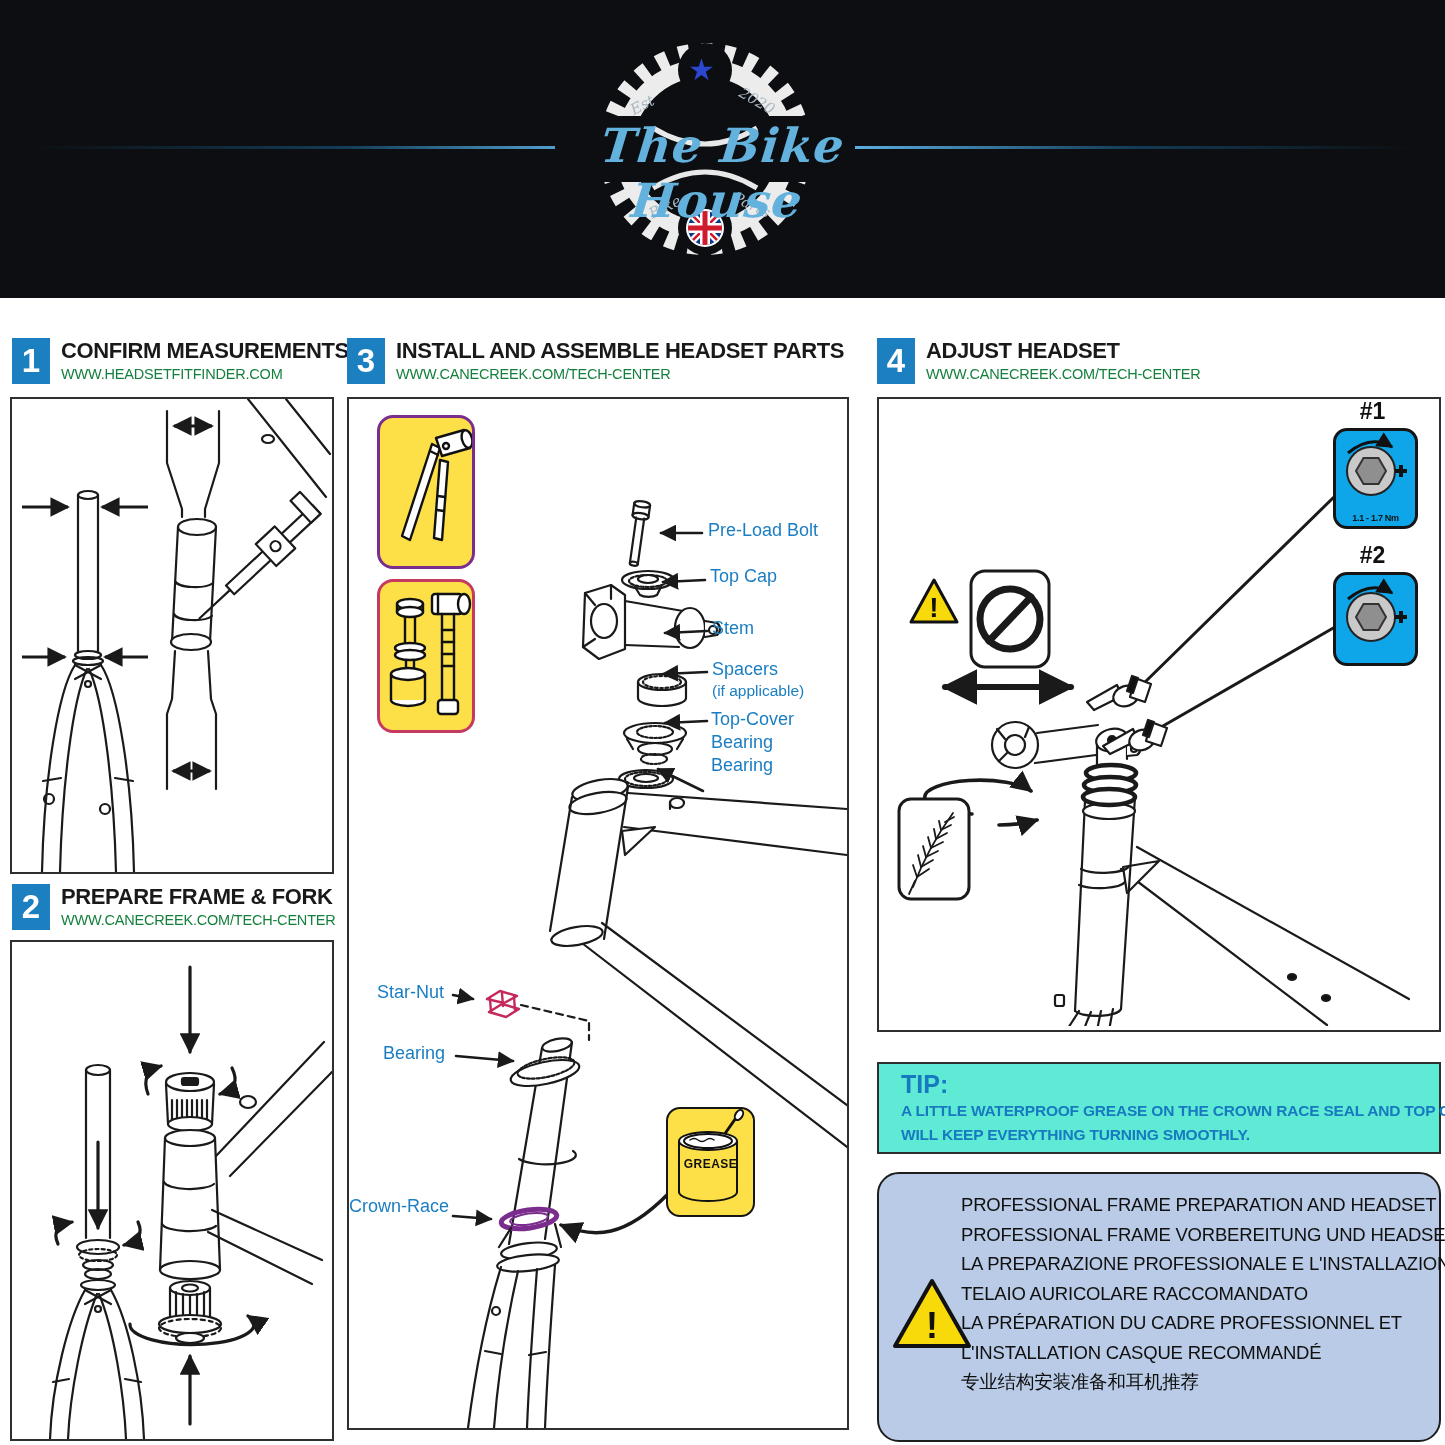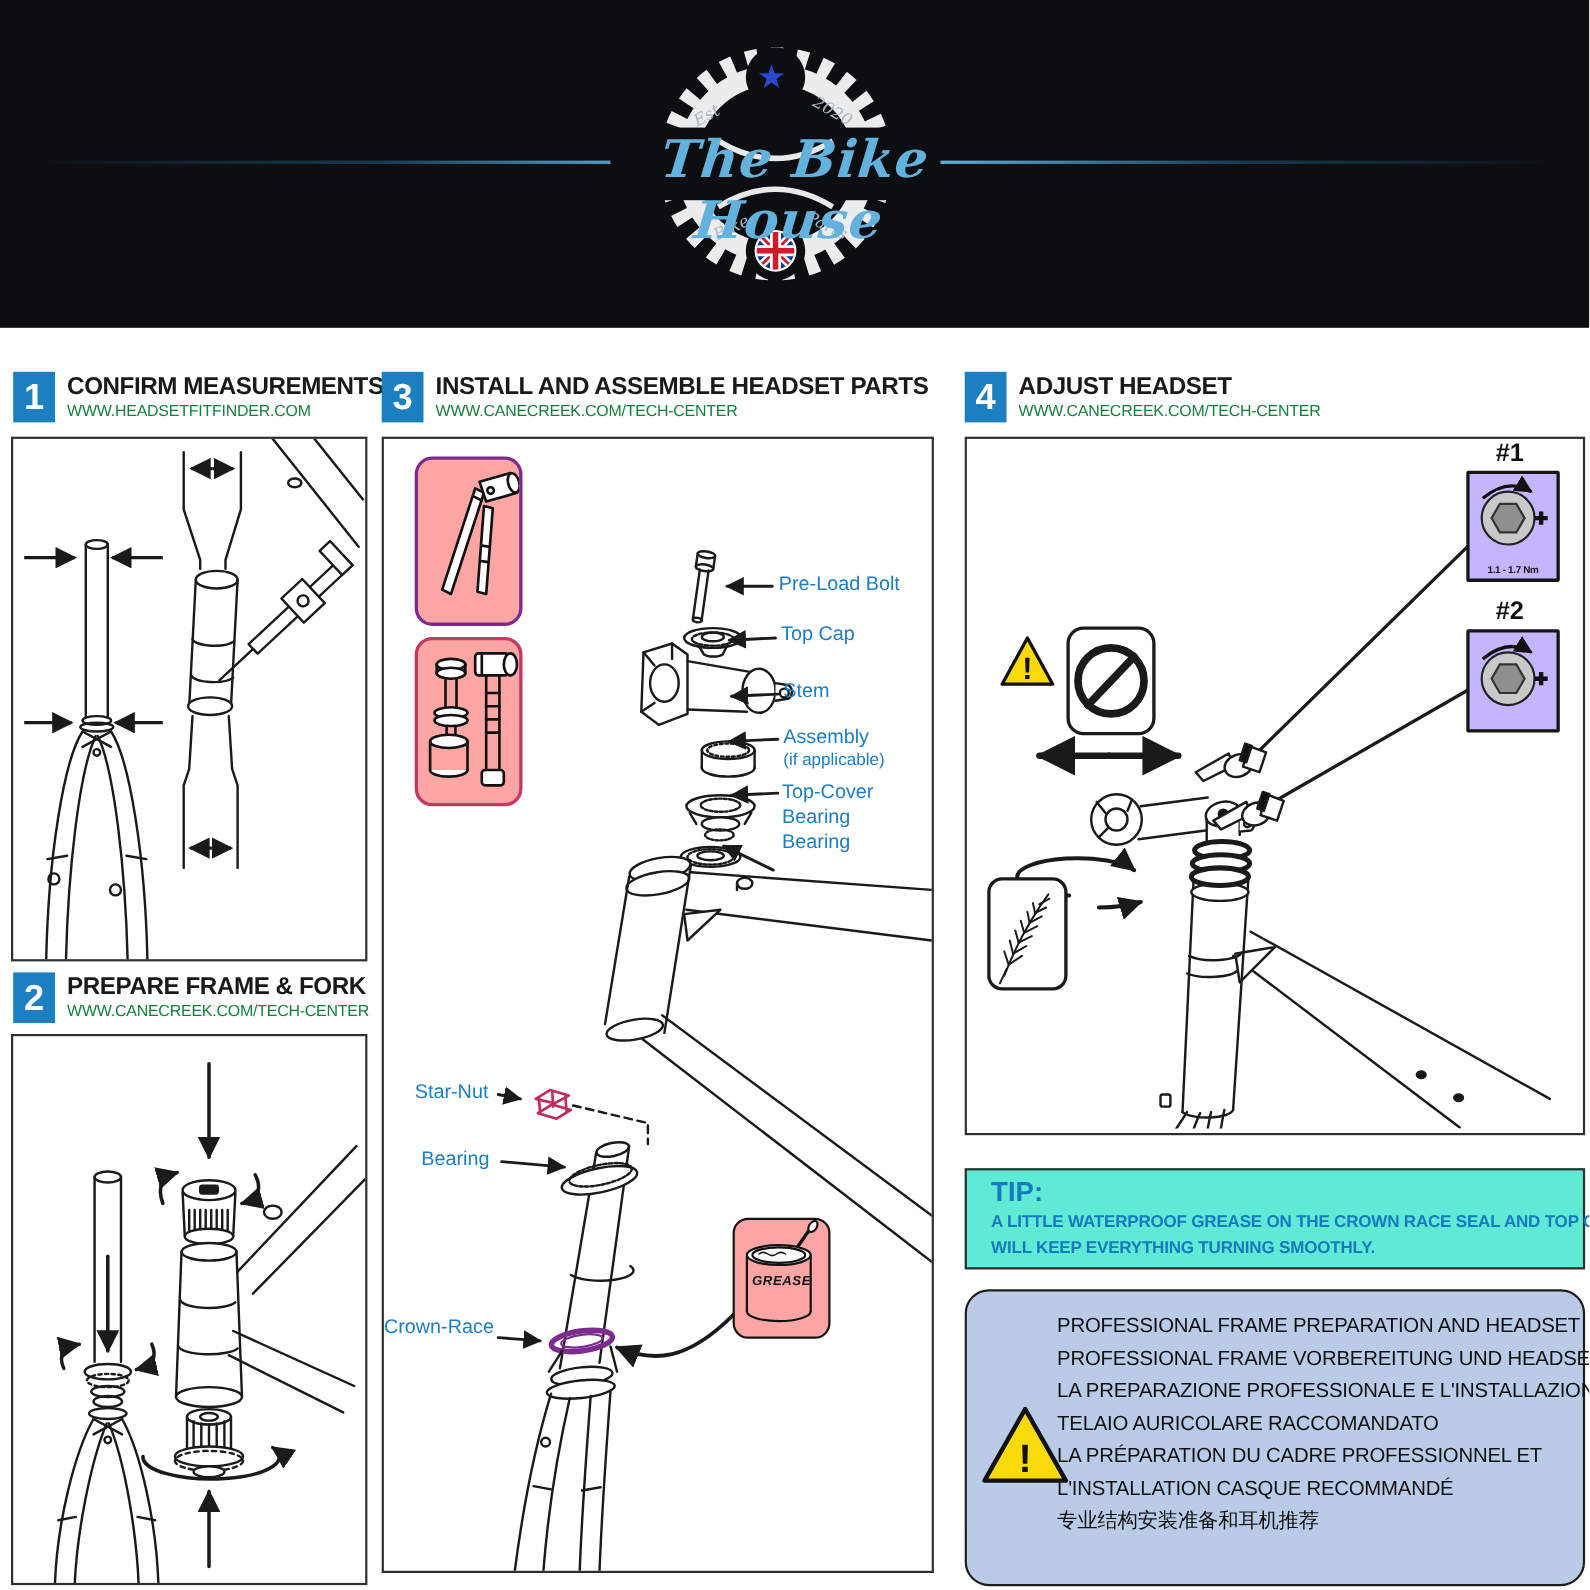--- a/index.html
+++ b/index.html
@@ -19,27 +19,27 @@
   
   .sec{position:absolute;display:flex;gap:11px;align-items:flex-start;}
   .badge{width:38px;height:46px;background:#1b7fc0;color:#fff;font-weight:bold;font-size:33px;
     display:flex;align-items:center;justify-content:center;flex:0 0 auto;}
   .sec-title{font-size:22px;font-weight:bold;color:#191919;letter-spacing:-0.4px;line-height:25px;white-space:nowrap;}
   .sec-url{font-size:14.5px;color:#15803d;margin-top:3px;letter-spacing:-0.2px;white-space:nowrap;}
   
   .panel{position:absolute;border:2px solid #2f2f2f;background:#fff;}
   .lbl{position:absolute;color:#1b7ec2;font-size:18px;line-height:20px;white-space:nowrap;}
   .lbl.small{font-size:15.5px;}
-  .rbox{position:absolute;background:#fca5a5;border-radius:16px;font-style:italic;}
+  .rbox{position:absolute;background:#fde047;border-radius:16px;}
   .toolbox-a{border:3px solid #7b2d8e;}
   .toolbox-b{border:3px solid #c53a60;}
   .greasebox{border:2.5px solid #151515;border-radius:14px;}
   .grease-lbl{position:absolute;left:0;top:48px;width:100%;text-align:center;
     font-size:12px;font-weight:bold;letter-spacing:0.5px;color:#111;}
-  .hexbox{position:absolute;width:79px;border:3px solid #151515;border-radius:2px;background:#c4b5fd;}
+  .hexbox{position:absolute;width:79px;border:3px solid #151515;border-radius:14px;background:#0ea5e9;}
   .hexlbl{position:absolute;width:79px;text-align:center;font-size:23px;font-weight:bold;color:#111;}
   .torque{position:absolute;left:0;bottom:3px;width:100%;text-align:center;
     font-size:9px;font-weight:bold;letter-spacing:-0.3px;color:#111;}
   
   .tipbox{position:absolute;border:2px solid #2f2f2f;background:#5eead4;}
   .tip-title{position:absolute;left:22px;top:6px;color:#1779bf;font-weight:bold;font-size:25px;}
   .tip-line{position:absolute;left:22px;color:#1779bf;font-size:15.5px;font-weight:bold;letter-spacing:-0.2px;white-space:nowrap;}
   .notice{position:absolute;background:#b9cbe6;border:2px solid #1e1e1e;border-radius:22px;}
   .notice-text{position:absolute;left:82px;top:16px;width:470px;}
   .notice-line{font-size:18.5px;color:#101010;line-height:29.5px;letter-spacing:-0.2px;white-space:nowrap;}
@@ -420,21 +420,21 @@
           <path d="M11,83 A29,9 0 0 0 69,83"></path>
         </g>
       </svg>
       <div class="grease-lbl">GREASE</div>
     </div>
   </div>
 
   <div class="lbl" style="left:708px;top:520px">Pre-Load Bolt</div>
   <div class="lbl" style="left:710px;top:566px">Top Cap</div>
   <div class="lbl" style="left:712px;top:618px">Stem</div>
-  <div class="lbl" style="left:712px;top:659px">Assembly</div>
+  <div class="lbl" style="left:712px;top:659px">Spacers</div>
   <div class="lbl small" style="left:712px;top:681px">(if applicable)</div>
   <div class="lbl" style="left:711px;top:709px">Top-Cover</div>
   <div class="lbl" style="left:711px;top:732px">Bearing</div>
   <div class="lbl" style="left:711px;top:755px">Bearing</div>
   <div class="lbl" style="left:377px;top:982px">Star-Nut</div>
   <div class="lbl" style="left:383px;top:1043px">Bearing</div>
   <div class="lbl" style="left:349px;top:1196px">Crown-Race</div>
 
   <div class="panel" style="left:877px;top:397px;width:560px;height:631px">
     <svg width="556" height="627" viewBox="0 0 556 627">

